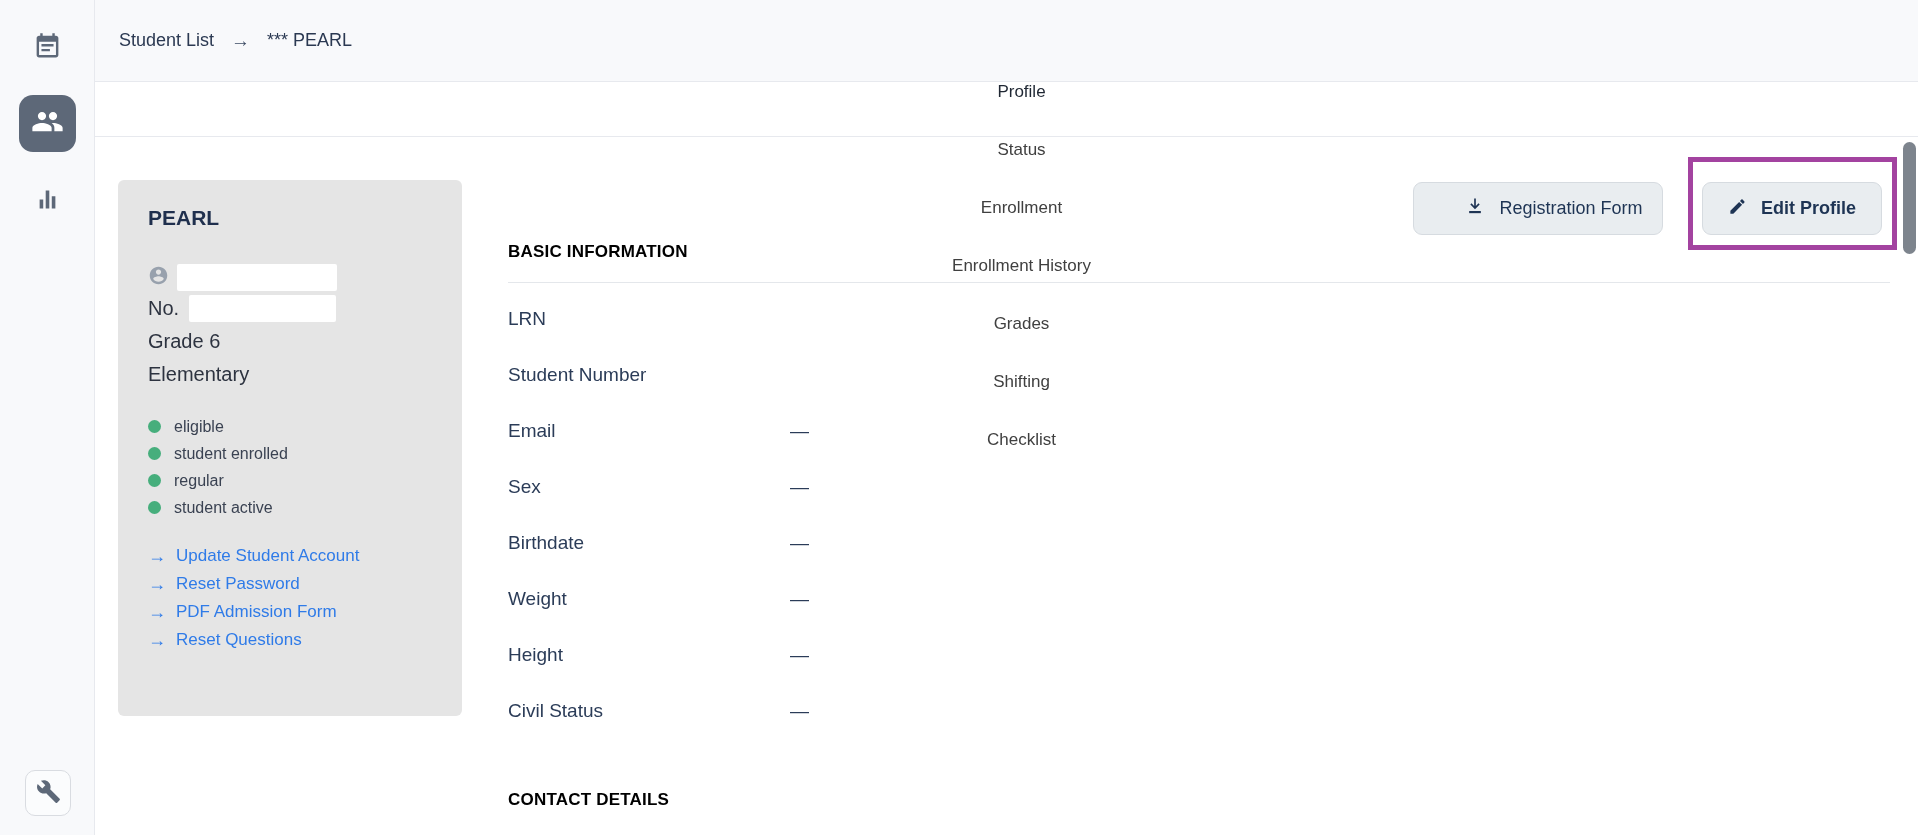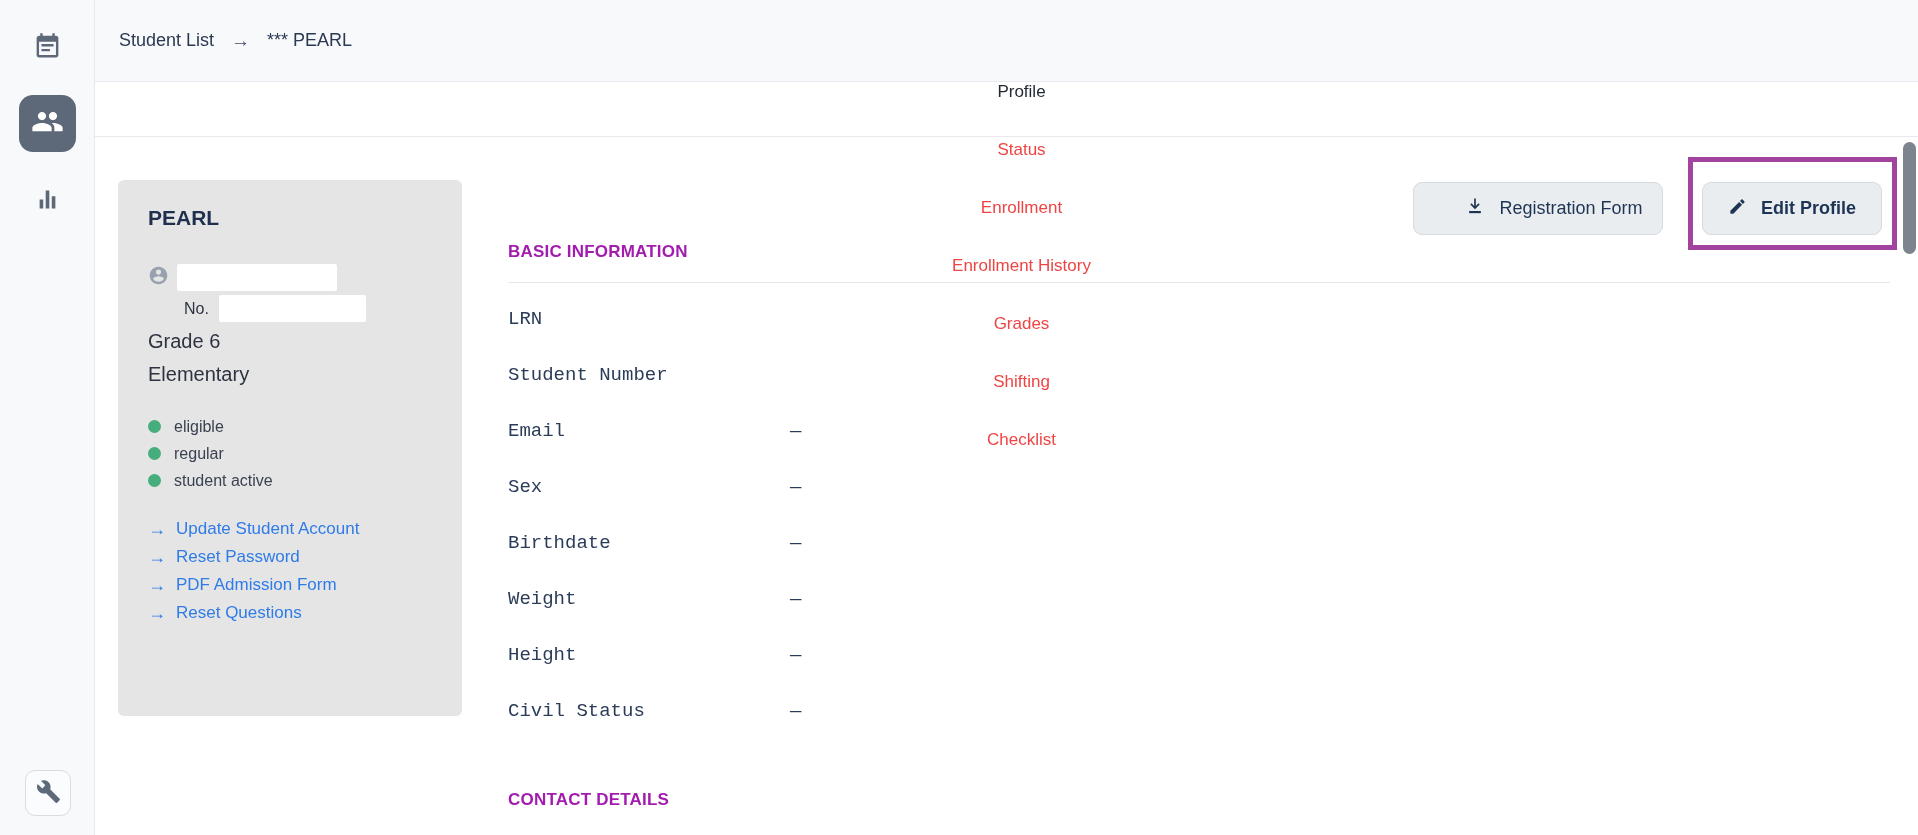--- a/index.html
+++ b/index.html
@@ -24,32 +24,32 @@
             background:#f8f9fb; border-bottom:1px solid #e7e9ee;
             display:flex; align-items:center; padding-left:24px;text-align:center; }
   .breadcrumb { display:flex; align-items:center; gap:17px; font-size:18px; color:#2b3952; }
   .breadcrumb .sep { color:#3b4a63; font-size:19px; }
   .breadcrumb .root { cursor:pointer; }
 
   
   .tabs { position:absolute; left:95px; top:82px; width:1823px; height:55px; background:#fff;
           border-bottom:1px solid #e7e9ee; display:flex; align-items:center;
           padding-left:30px; gap:38px; font-size:17px;flex-direction:column; }
-  .tab { color:#ef4444; cursor:pointer; white-space:nowrap; }
+  .tab { color:#404040; cursor:pointer; white-space:nowrap; }
   .tab.active { color:#1f2733; }
 
   
   .profile-card { position:absolute; left:118px; top:180px; width:344px; height:536px;
                   background:#e5e5e5; border-radius:6px; padding:26px 30px; }
   .card-name { font-size:21px; font-weight:bold; color:#1f2f4d; margin-bottom:32px; }
   .avatar-row { display:flex; align-items:center; gap:8px; height:30px; }
   .redact { background:#fff; border-radius:2px; }
   .redact.r1 { width:160px; height:27px; }
   .redact.r2 { width:147px; height:27px; }
-  .num-row { display:flex; align-items:center; gap:10px; height:33px; font-size:16px; color:#2d3340;margin-left:36px; }
+  .num-row { display:flex; align-items:center; gap:10px; height:33px; font-size:20px; color:#2d3340; }
   .card-line { font-size:20px; color:#2d3340; line-height:33px; }
   .status-list { margin-top:22px; }
   .status-item { display:flex; align-items:center; gap:13px; height:27px; }
   .status-dot { width:13px; height:13px; border-radius:50%; background:#46ae7c; flex:0 0 auto; }
   .status-label { font-size:16px; color:#3a4252; }
   .link-list { margin-top:21px; }
   .link-item { display:flex; align-items:center; gap:10px; height:28px; color:#2f7be8;
                font-size:17px; cursor:pointer; }
   .link-arrow { font-size:18px; }
 
@@ -57,25 +57,25 @@
   .btn { position:absolute; height:53px; background:#e9edf0; border:1px solid #d6dbe0;
          border-radius:9px; display:flex; align-items:center; justify-content:center;
          gap:14px; font-size:18px; color:#1e3454; cursor:pointer; }
   .btn-registration { left:1413px; top:182px; width:250px;padding-left:32px; }
   .btn-edit { left:1702px; top:182px; width:180px; z-index:2;font-weight:bold; }
   .purple-box { position:absolute; left:1688px; top:157px; width:209px; height:93px;
                 border:5px solid #a343a0; z-index:1; pointer-events:none; }
 
   
   .section-title { position:absolute; left:508px; font-size:17px; font-weight:bold;
-                   color:#a21caf; letter-spacing:0.2px;text-align:center; }
+                   color:#000000; letter-spacing:0.2px;text-align:center; }
   .title-basic { top:242px; }
   .title-contact { top:790px; }
   .divider { position:absolute; left:508px; top:282px; width:1382px; height:1px; background:#e4e7eb; }
-  .info-rows { position:absolute; left:508px; top:291px; width:1000px;font-family:Liberation Mono, monospace; }
+  .info-rows { position:absolute; left:508px; top:291px; width:1000px; }
   .info-row { height:56px; display:grid; grid-template-columns:282px 1fr; align-items:center; }
   .info-label { font-size:19px; color:#2b3c58; }
   .info-value { font-size:19px; color:#2b3c58; }
 
   
   .scroll-thumb { position:absolute; left:1903px; top:142px; width:13px; height:112px;
                   background:#7d848d; border-radius:7px; cursor:pointer; }
 </style>
 </head>
 <body>
@@ -151,20 +151,24 @@
     <div class="card-line">Grade 6</div>
     <div class="card-line">Elementary</div>
 
     <div class="status-list">
       <div class="status-item">
         <span class="status-dot"></span>
         <span class="status-label">eligible</span>
       </div>
       <div class="status-item">
         <span class="status-dot"></span>
+        <span class="status-label">student enrolled</span>
+      </div>
+      <div class="status-item">
+        <span class="status-dot"></span>
         <span class="status-label">regular</span>
       </div>
       <div class="status-item">
         <span class="status-dot"></span>
         <span class="status-label">student active</span>
       </div>
     </div>
 
     <div class="link-list">
       <div class="link-item">

